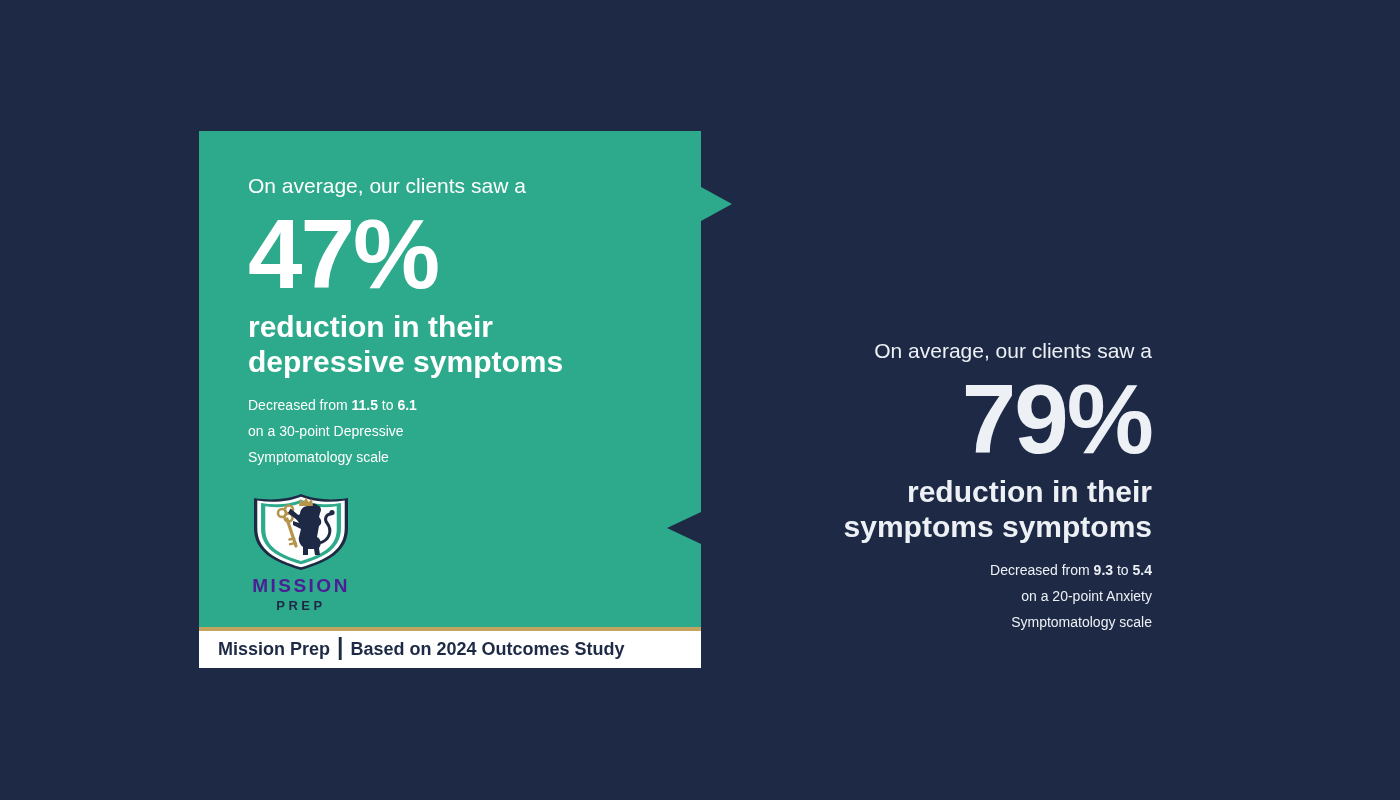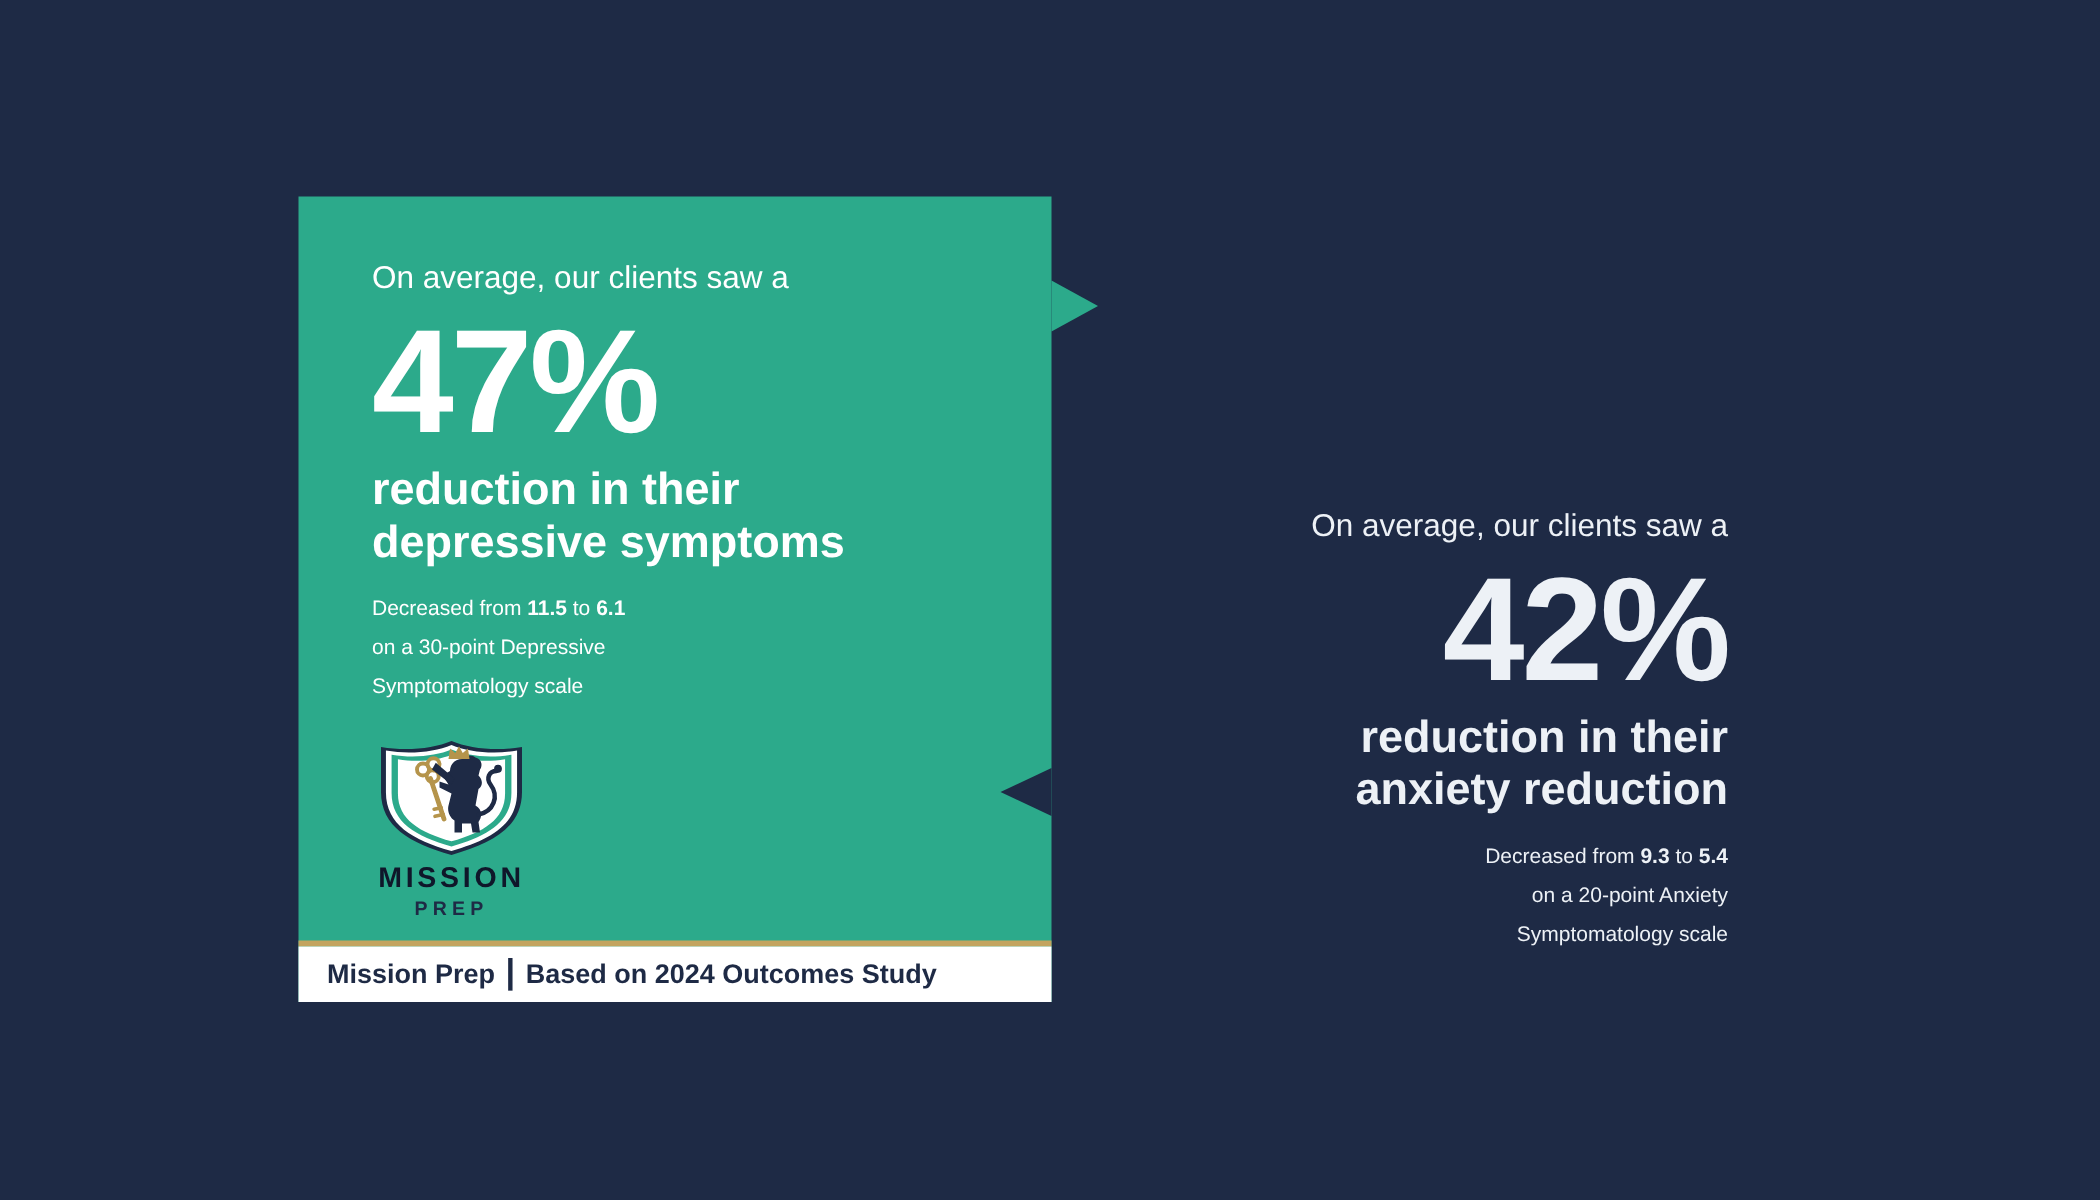--- a/index.html
+++ b/index.html
@@ -32,21 +32,21 @@
   .stat{
     font-size:98px;line-height:98px;font-weight:800;letter-spacing:-2px;
     margin-top:6px;
   }
   .headline{margin:6px 0 0 0;font-size:30px;line-height:35px;font-weight:700;}
   .detail{margin:13px 0 0 0;font-size:14px;line-height:26px;font-weight:400;}
   .detail b{font-weight:700;}
 
   .logo{margin-top:23px;width:106px;text-align:center;}
   .logo svg{display:block;margin:0 auto;}
-  .logo-name{color:#0f172a;font-weight:700;font-size:19px;letter-spacing:2.5px;margin-top:4px;}
+  .logo-name{color:#4c1d95;font-weight:700;font-size:19px;letter-spacing:2.5px;margin-top:4px;}
   .logo-sub{color:var(--navy);font-weight:700;font-size:13px;letter-spacing:3.5px;margin-top:1px;}
 
   .card-footer{position:absolute;left:0;right:0;bottom:0;}
   .gold-line{height:4px;background:var(--gold-line);}
   .footer-bar{
     height:37px;background:var(--footer-bg);color:var(--footer-text);
     display:flex;align-items:center;padding-left:19px;font-size:18px;white-space:nowrap;
   }
   .footer-bar .brand{font-weight:800;text-align:right;}
   .footer-bar .sep{font-weight:700;font-size:23px;margin:0 7px;position:relative;top:-2px;}
@@ -128,18 +128,18 @@
         <span class="note">Based on 2024 Outcomes Study</span>
       </div>
     </footer>
   </section>
 
   <div class="arrow-green"></div>
   <div class="notch-navy"></div>
 
   <section class="right-block">
     <p class="intro">On average, our clients saw a</p>
-    <div class="stat">42%</div>
-    <h2 class="headline"><span>reduction in their</span><br><span>anxiety reduction</span></h2>
+    <div class="stat">79%</div>
+    <h2 class="headline"><span>reduction in their</span><br><span>symptoms symptoms</span></h2>
     <p class="detail"><span>Decreased from </span><b>9.3</b><span> to </span><b>5.4</b><br><span>on a 20-point Anxiety</span><br><span>Symptomatology scale</span></p>
   </section>
 
 </div>
 
 </body></html>

